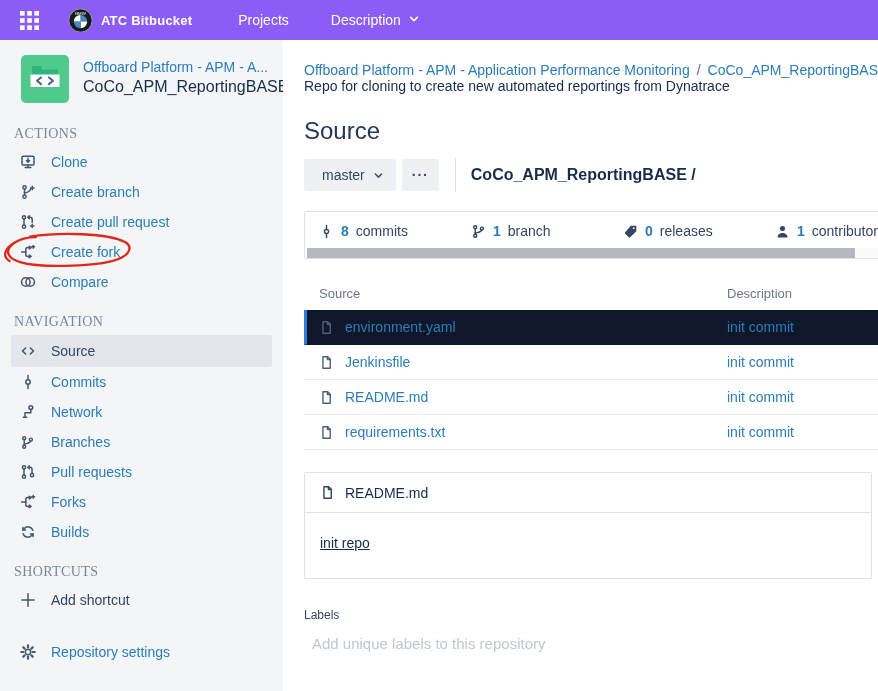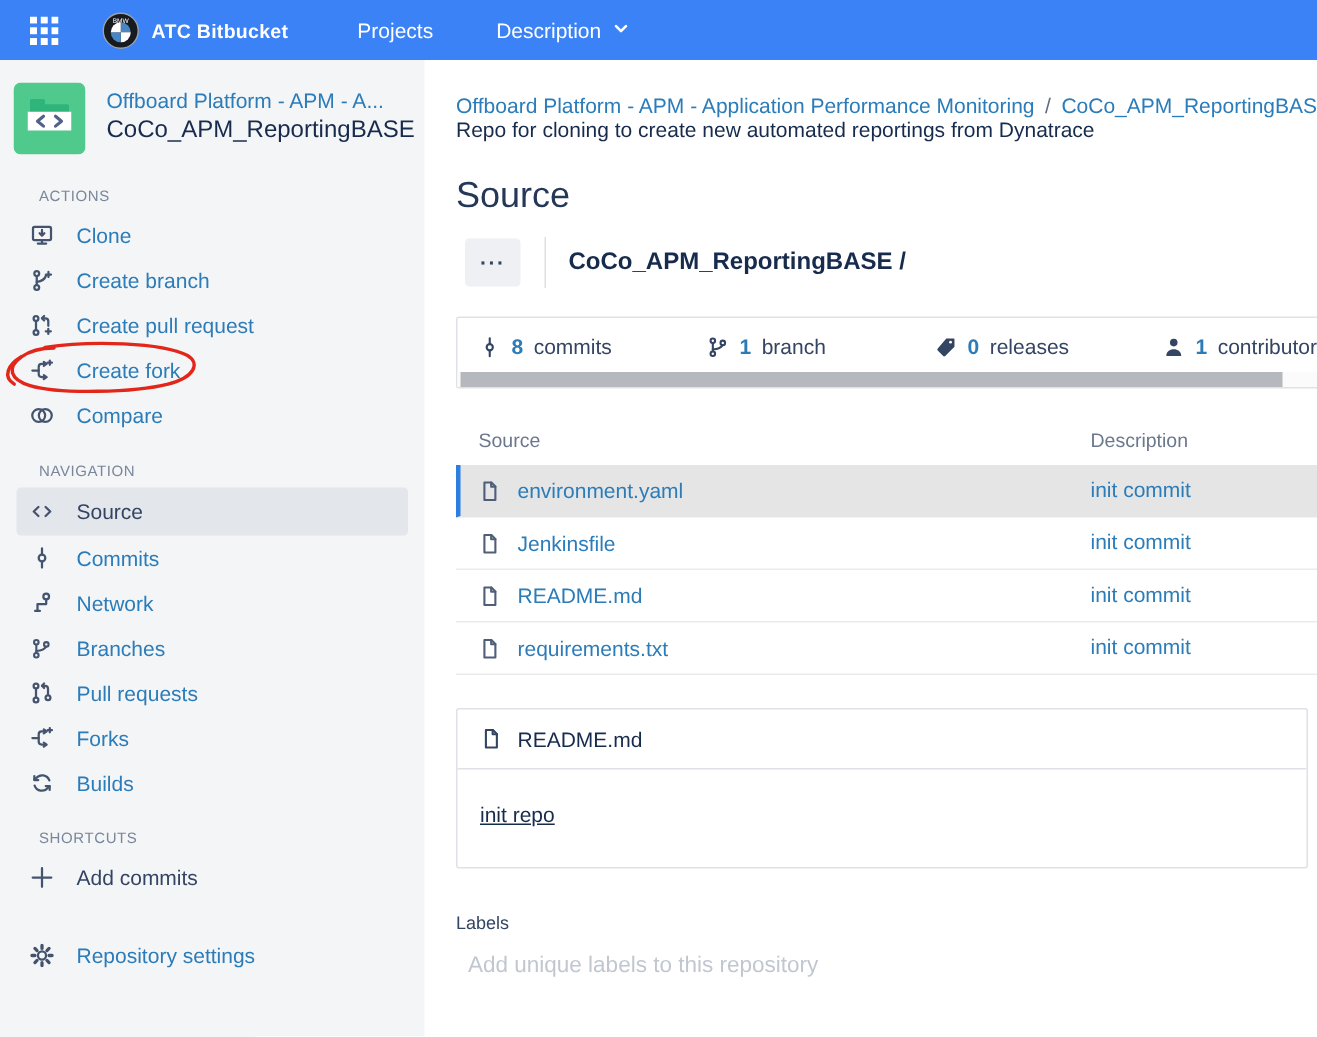--- a/index.html
+++ b/index.html
@@ -1,36 +1,36 @@
 <!DOCTYPE html>
 <html><head>
 <meta charset="utf-8">
 <style>
   * { margin:0; padding:0; box-sizing:border-box; }
   html,body { width:878px; height:691px; overflow:hidden; background:#fff;
     font-family:"Liberation Sans", sans-serif; color:#172b4d; }
 
   
-  .navbar { height:40px; background:#3b82f6; display:flex; align-items:center; padding:0 14px; gap:8px; }
+  .navbar { height:40px; background:#8b5cf6; display:flex; align-items:center; padding:0 14px; gap:8px; }
   .nav-grid-btn { width:30px; height:30px; display:flex; align-items:center; justify-content:center; cursor:pointer; }
   .brand { display:flex; align-items:center; gap:8px; margin-left:16px; cursor:pointer; }
   .brand-name { color:#fff; font-weight:bold; font-size:13px; letter-spacing:.2px; }
   .nav-links { display:flex; align-items:center; gap:42px; margin-left:38px; }
   .nav-link { color:#fff; font-size:14px; text-decoration:none; display:flex; align-items:center; gap:6px; cursor:pointer; }
 
   .shell { display:flex; height:651px; }
 
   
   .sidebar { width:283px; flex:none; background:#f4f5f7; overflow:hidden; padding-bottom:10px; }
-  .repo-head { display:flex; gap:14px; padding:15px 14px 6px 9px; align-items:flex-start; }
+  .repo-head { display:flex; gap:14px; padding:15px 14px 6px 21px; align-items:flex-start; }
   .repo-avatar { width:48px; height:48px; flex:none; }
   .repo-titles { min-width:0; padding-top:4px; }
   .repo-project-link { display:block; color:#2b7cb9; font-size:14px; text-decoration:none; white-space:nowrap; overflow:hidden; cursor:pointer; }
   .repo-name { font-size:16px; color:#172b4d; margin-top:3px; white-space:nowrap; }
-  .side-section-label { margin:17px 14px 5px 26px; font-size:10px; color:#7a869a; letter-spacing:.4px; }
+  .side-section-label { margin:17px 14px 5px 14px; font-size:14px; color:#7a869a; letter-spacing:.4px;font-family:Liberation Serif, serif; }
   .side-item { position:relative; display:flex; align-items:center; gap:13px; padding:7px 20px;
     font-size:14px; color:#2b7cb9; text-decoration:none; cursor:pointer; }
   .side-item .ic { width:18px; height:16px; color:#44546f; flex:none; display:flex; align-items:center; }
   .side-item.dark { color:#344563; }
   .side-item.selected { background:#e3e6ea; border-radius:3px; margin:0 11px; padding:8px 9px; color:#344563; }
   .side-item.gap-before { margin-top:22px; }
   .fork-annotation { position:absolute; left:0; top:50%; transform:translateY(-52%); pointer-events:none; }
 
   
   .main { flex:1; min-width:0; overflow:hidden; padding:22px 0 0 21px; }
@@ -55,21 +55,21 @@
   .stat .ic { color:#344563; display:flex; }
   .stat b { color:#2b7cb9; }
   .stats-hscroll { margin-top:9px; height:10px; background:#fbfbfb; cursor:pointer; }
   .stats-hscroll .thumb { height:10px; width:548px; margin-left:2px; background:#b5b8bc; }
 
   .file-table { width:574px; margin-top:21px; }
   .ft-head { display:grid; grid-template-columns:408px 1fr; font-size:13px; color:#6b778c;
     padding:6px 0 9px 15px; }
   .ft-row { display:grid; grid-template-columns:408px 1fr; align-items:center; height:35px;
     border-bottom:1px solid #e9ebee; padding-left:15px; cursor:pointer; }
-  .ft-row.selected { background:#e5e5e5; border-left:3px solid #2b7fe0; padding-left:12px; border-bottom-color:transparent; }
+  .ft-row.selected { background:#0f172a; border-left:3px solid #2b7fe0; padding-left:12px; border-bottom-color:transparent; }
   .ft-name { display:flex; align-items:center; gap:11px; min-width:0; }
   .ft-name .ic { color:#505f79; display:flex; flex:none; }
   .ft-link, .ft-desc a { color:#2b7cb9; font-size:14px; text-decoration:none; cursor:pointer; }
 
   .readme-panel { width:568px; border:1px solid #dfe1e6; border-radius:2px; margin-top:22px; }
   .readme-head { display:flex; align-items:center; gap:10px; height:40px; padding:0 15px;
     border-bottom:1px solid #dfe1e6; font-size:14px; color:#172b4d; }
   .readme-head .ic { color:#344563; display:flex; }
   .readme-body { padding:22px 15px 27px 15px; font-size:14px; color:#172b4d;text-decoration:underline; }
 
@@ -275,21 +275,21 @@
           </span>
           <span>Builds</span>
         </a>
         <div class="side-section-label">SHORTCUTS</div>
         <a class="side-item dark">
           <span class="ic">
             <svg viewBox="0 0 16 16" width="16" height="16" fill="none" stroke="currentColor" stroke-width="1.5" stroke-linecap="round" stroke-linejoin="round">
               <path d="M8 1.8v12.4M1.8 8h12.4"></path>
             </svg>
           </span>
-          <span>Add commits</span>
+          <span>Add shortcut</span>
         </a>
         <a class="side-item gap-before">
           <span class="ic">
             <svg viewBox="0 0 16 16" width="16" height="16" fill="none" stroke="currentColor" stroke-width="1.5" stroke-linecap="round" stroke-linejoin="round">
               <circle cx="8" cy="8" r="2.7"></circle>
               <path stroke-width="2.2" d="M8 1.3v2M8 12.7v2M1.3 8h2M12.7 8h2M3.3 3.3l1.4 1.4M11.3 11.3l1.4 1.4M12.7 3.3l-1.4 1.4M4.7 11.3l-1.4 1.4"></path>
             </svg>
           </span>
           <span>Repository settings</span>
         </a>
@@ -297,20 +297,29 @@
   </aside>
 
   <main class="main">
     <div class="breadcrumb">
       <a>Offboard Platform - APM - Application Performance Monitoring</a><span class="crumb-sep">/</span><a>CoCo_APM_ReportingBASE</a>
     </div>
     <p class="repo-desc">Repo for cloning to create new automated reportings from Dynatrace</p>
     <h1 class="page-title">Source</h1>
 
     <div class="toolbar">
+      <button class="btn">
+        <span class="ic"></span>
+        <span>master</span>
+        <span class="ic">
+            <svg viewBox="0 0 16 16" width="13" height="13" fill="none" stroke="currentColor" stroke-width="1.5" stroke-linecap="round" stroke-linejoin="round">
+              <path stroke-width="2" d="M4.2 6.2L8 10l3.8-3.8"></path>
+            </svg>
+          </span>
+      </button>
       <button class="btn btn-more">···</button>
       <span class="tb-divider"></span>
       <h2 class="path-title">CoCo_APM_ReportingBASE /</h2>
     </div>
 
     <section class="stats-box">
       <div class="stats-row" id="stats-row">
           <a class="stat">
             <span class="ic">
               <svg viewBox="0 0 16 16" width="15" height="15" fill="none" stroke="currentColor" stroke-width="1.5" stroke-linecap="round" stroke-linejoin="round">

